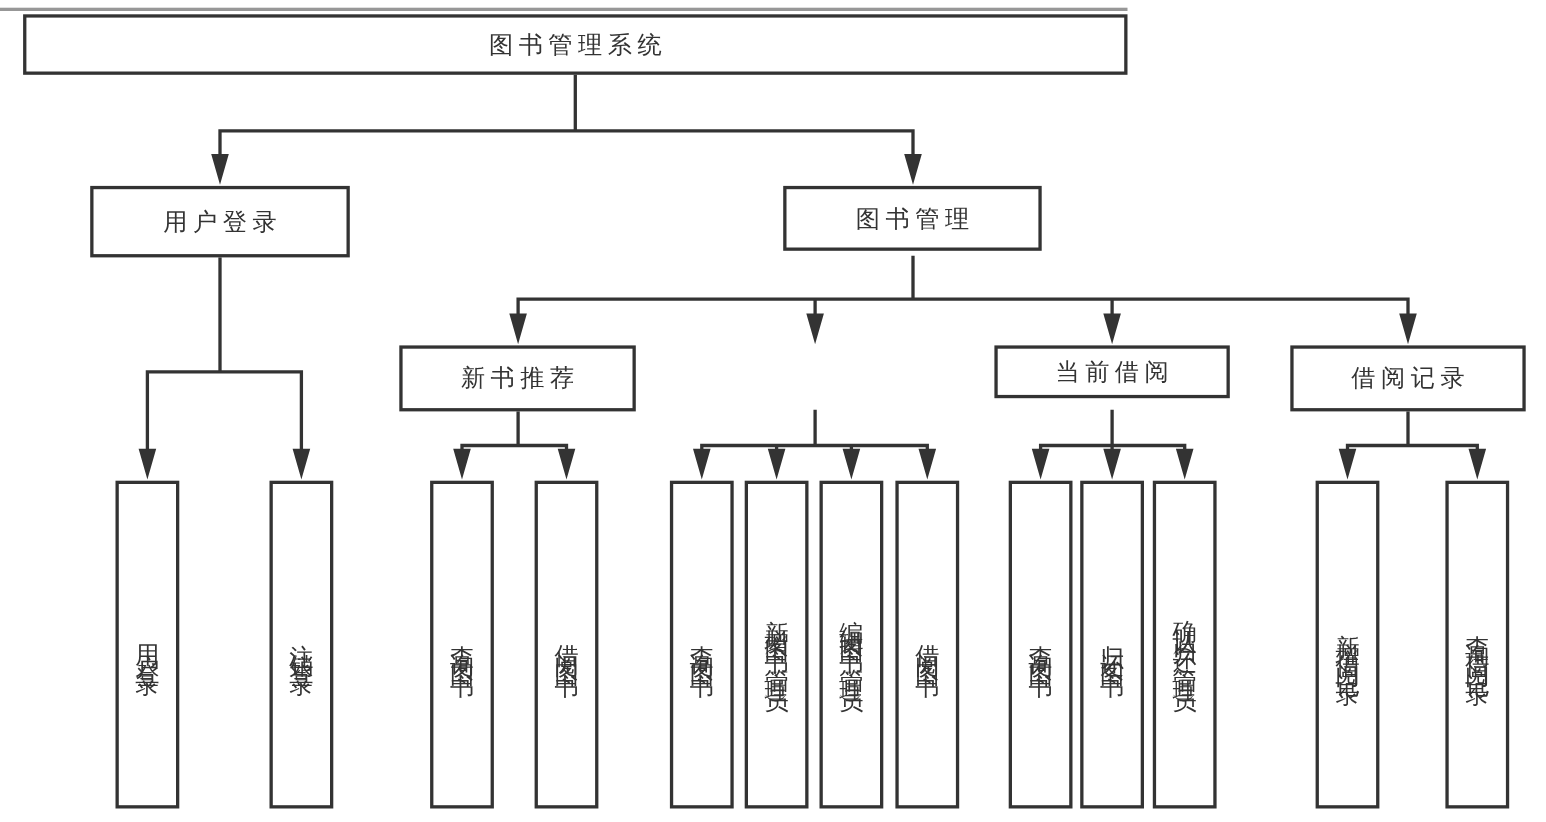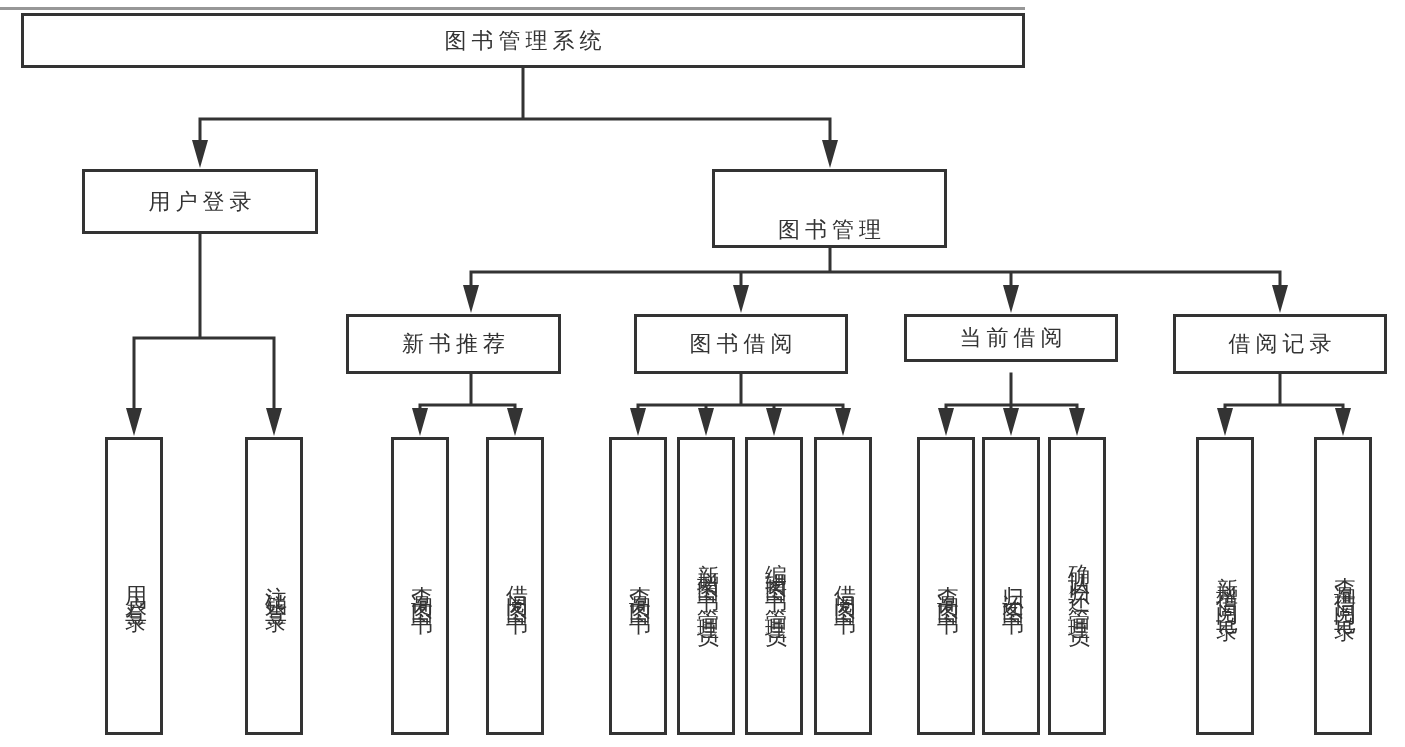--- a/index.html
+++ b/index.html
@@ -1,21 +1,21 @@
 <!DOCTYPE html>
 <html><head>
 <meta charset="utf-8">
 <style>
   html, body { margin: 0; padding: 0; background: #ffffff; }
   .stage {
     position: relative;
     width: 1405px;
     height: 747px;
     background: #ffffff;
-    font-family: Liberation Mono, monospace;
+    font-family: Liberation Serif, serif;
     overflow: hidden;
   }
   .wires {
     position: absolute;
     left: 0; top: 0;
     width: 1405px; height: 747px;
     z-index: 1;
   }
   .node {
     position: absolute;
@@ -101,29 +101,26 @@
     </g>
   </svg>
 
   <div class="node node-h" style="left:21px; top:13px; width:1004px; height:55px;">
     <span class="label">图书管理系统</span>
   </div>
 
   <div class="node node-h" style="left:82px; top:169px; width:236px; height:65px;">
     <span class="label">用户登录</span>
   </div>
-  <div class="node node-h" style="left:712px; top:169px; width:235px; height:79px;align-items:flex-end;">
+  <div class="node node-h" style="left:712px; top:169px; width:235px; height:59px;">
     <span class="label">图书管理</span>
   </div>
 
-  <div class="node node-h" style="left:346px; top:314px; width:215px; height:60px;">
+  <div class="node node-h" style="left:363px; top:314px; width:215px; height:60px;">
     <span class="label">新书推荐</span>
-  </div>
-  <div class="node node-h" style="left:634px; top:314px; width:214px; height:60px;">
-    <span class="label">图书借阅</span>
   </div>
   <div class="node node-h" style="left:904px; top:314px; width:214px; height:48px;">
     <span class="label">当前借阅</span>
   </div>
   <div class="node node-h" style="left:1173px; top:314px; width:214px; height:60px;">
     <span class="label">借阅记录</span>
   </div>
 
   <div class="node node-v" style="left:105px;">
     <span class="label">用户登录</span>

